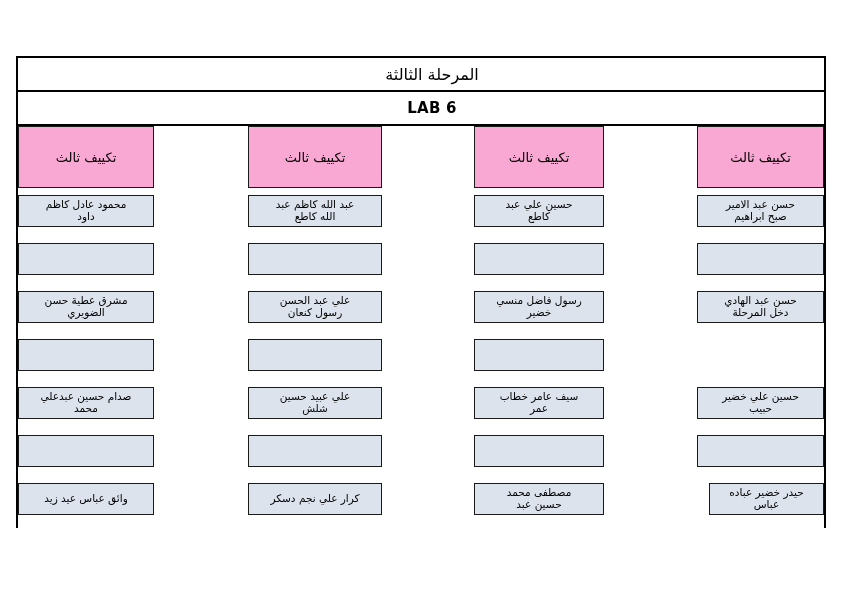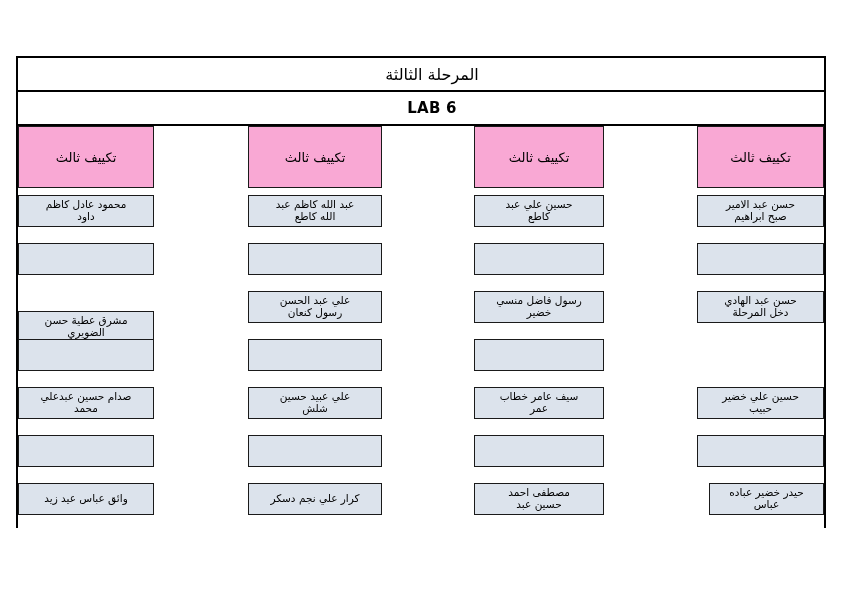--- a/index.html
+++ b/index.html
@@ -112,21 +112,21 @@
 
   <div class="title-row stage-title">المرحلة الثالثة</div>
 
   <div class="title-row lab-title">LAB 6</div>
 
   <div id="grid">
       <div class="col col-0">
         <div class="col-head">تكييف ثالث</div>
         <div class="cell" style="top: 69px;">محمود عادل كاظم داود</div>
         <div class="cell" style="top: 117px;"></div>
-        <div class="cell" style="top: 165px; margin-top: 20px;">مشرق عطية حسن الضويري</div>
+        <div class="cell" style="top: 165px;">مشرق عطية حسن الضويري</div>
         <div class="cell" style="top: 213px;"></div>
         <div class="cell" style="top: 261px;">صدام حسين عبدعلي محمد</div>
         <div class="cell" style="top: 309px;"></div>
         <div class="cell" style="top: 357px;">وائق عباس عيد زيد</div>
       </div>
       <div class="col col-1">
         <div class="col-head">تكييف ثالث</div>
         <div class="cell" style="top: 69px;">عبد الله كاظم عبد الله كاطع</div>
         <div class="cell" style="top: 117px;"></div>
         <div class="cell" style="top: 165px;">علي عبد الحسن رسول كنعان</div>
@@ -136,21 +136,21 @@
         <div class="cell" style="top: 357px;">كرار علي نجم دسكر</div>
       </div>
       <div class="col col-2">
         <div class="col-head">تكييف ثالث</div>
         <div class="cell" style="top: 69px;">حسين علي عبد كاطع</div>
         <div class="cell" style="top: 117px;"></div>
         <div class="cell" style="top: 165px;">رسول فاضل منسي خضير</div>
         <div class="cell" style="top: 213px;"></div>
         <div class="cell" style="top: 261px;">سيف عامر خطاب عمر</div>
         <div class="cell" style="top: 309px;"></div>
-        <div class="cell" style="top: 357px;">مصطفى احمد حسين عبد</div>
+        <div class="cell" style="top: 357px;">مصطفى محمد حسين عبد</div>
       </div>
       <div class="col col-3">
         <div class="col-head">تكييف ثالث</div>
         <div class="cell" style="top: 69px;">حسن عبد الامير صبح ابراهيم</div>
         <div class="cell" style="top: 117px;"></div>
         <div class="cell" style="top: 165px;">حسن عبد الهادي دخل المرحلة</div>
         <div class="cell empty-slot" style="top: 213px;"></div>
         <div class="cell" style="top: 261px;">حسين علي خضير حبيب</div>
         <div class="cell" style="top: 309px;"></div>
         <div class="cell" style="top: 357px; margin-left: 12px;">حيدر خضير عباده عباس</div>

